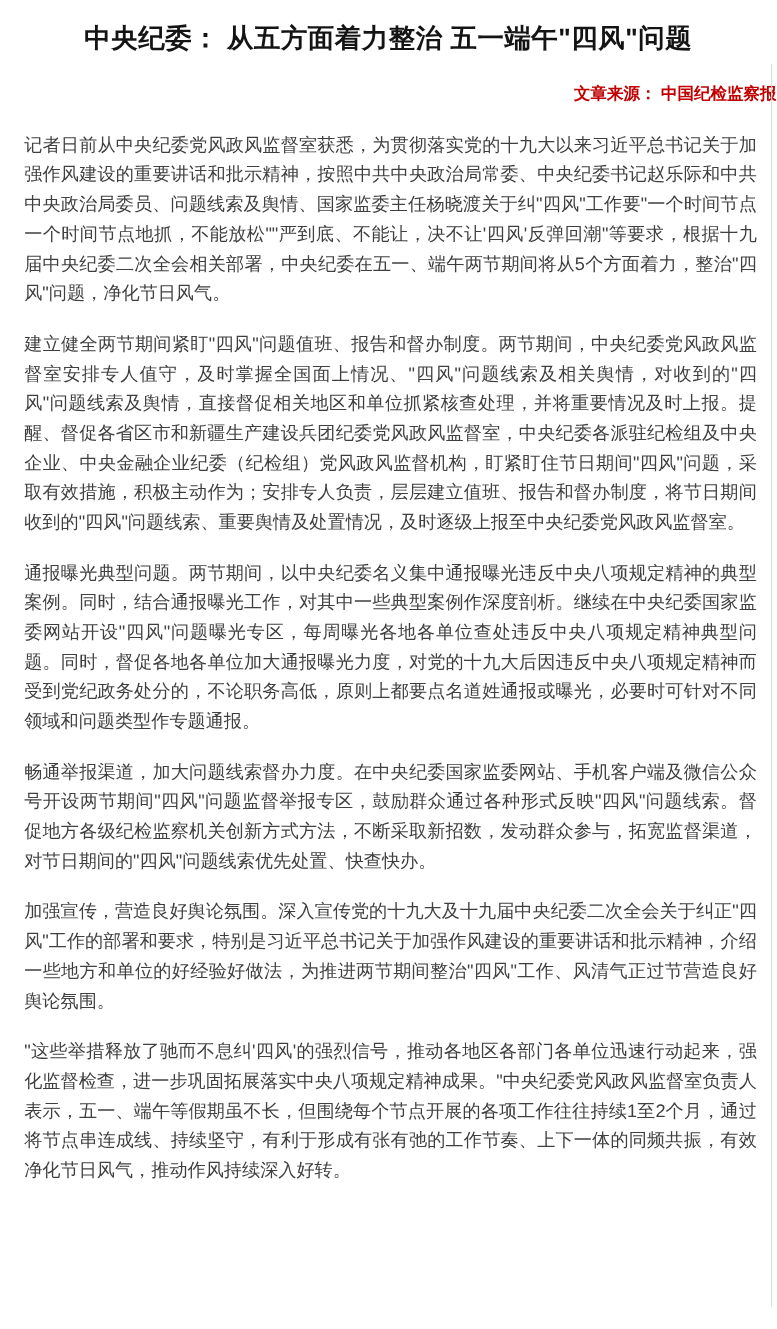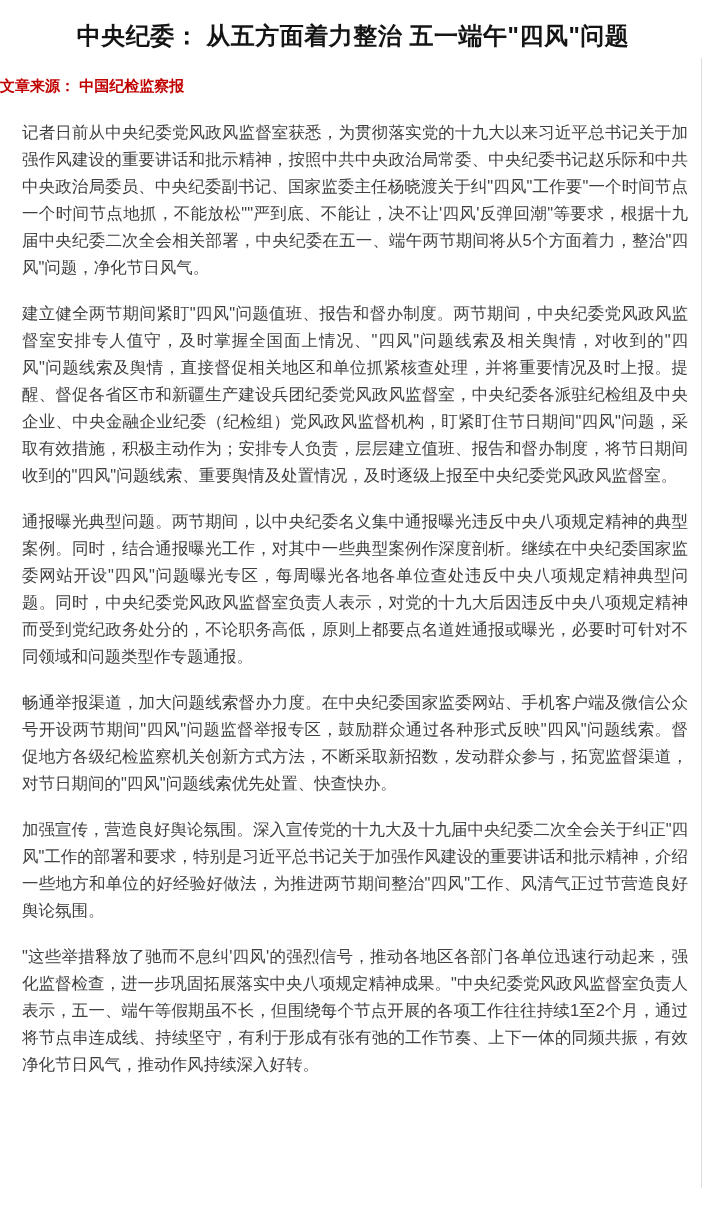--- a/index.html
+++ b/index.html
@@ -33,21 +33,21 @@
     text-align: center;
     font-size: 24px;
     line-height: 32px;
     font-weight: bold;
     color: #141414;
     letter-spacing: 0.5px;
   }
   .article-source {
     margin: 0;
     padding: 24px 0 0 0;
-    text-align: left;
+    text-align: right;
     font-size: 15px;
     line-height: 20px;
     font-weight: bold;
     color: #c00000;
   }
   .article-body {
     padding: 23px 18px 0 22px;
   }
   .article-body p {
     margin: 0 0 19px 0;
@@ -63,20 +63,20 @@
 <body>
 
 <div class="page">
   <div class="right-rule"></div>
 
   <h1 class="article-title">中央纪委： 从五方面着力整治 五一端午"四风"问题</h1>
 
   <div class="article-source">文章来源： 中国纪检监察报</div>
 
   <div class="article-body">
-    <p>记者日前从中央纪委党风政风监督室获悉，为贯彻落实党的十九大以来习近平总书记关于加强作风建设的重要讲话和批示精神，按照中共中央政治局常委、中央纪委书记赵乐际和中共中央政治局委员、中央纪委副书记、国家监委主任杨晓渡关于纠"四风"工作要"一个时间节点一个时间节点地抓，不能放松""严到底、不能让，决不让'四风'反弹回潮"等要求，根据十九届中央纪委二次全会相关部署，中央纪委在五一、端午两节期间将从5个方面着力，整治"四风"问题，净化节日风气。</p>
+    <p>记者日前从中央纪委党风政风监督室获悉，为贯彻落实党的十九大以来习近平总书记关于加强作风建设的重要讲话和批示精神，按照中共中央政治局常委、中央纪委书记赵乐际和中共中央政治局委员、问题线索及舆情、国家监委主任杨晓渡关于纠"四风"工作要"一个时间节点一个时间节点地抓，不能放松""严到底、不能让，决不让'四风'反弹回潮"等要求，根据十九届中央纪委二次全会相关部署，中央纪委在五一、端午两节期间将从5个方面着力，整治"四风"问题，净化节日风气。</p>
     <p>建立健全两节期间紧盯"四风"问题值班、报告和督办制度。两节期间，中央纪委党风政风监督室安排专人值守，及时掌握全国面上情况、"四风"问题线索及相关舆情，对收到的"四风"问题线索及舆情，直接督促相关地区和单位抓紧核查处理，并将重要情况及时上报。提醒、督促各省区市和新疆生产建设兵团纪委党风政风监督室，中央纪委各派驻纪检组及中央企业、中央金融企业纪委（纪检组）党风政风监督机构，盯紧盯住节日期间"四风"问题，采取有效措施，积极主动作为；安排专人负责，层层建立值班、报告和督办制度，将节日期间收到的"四风"问题线索、重要舆情及处置情况，及时逐级上报至中央纪委党风政风监督室。</p>
-    <p>通报曝光典型问题。两节期间，以中央纪委名义集中通报曝光违反中央八项规定精神的典型案例。同时，结合通报曝光工作，对其中一些典型案例作深度剖析。继续在中央纪委国家监委网站开设"四风"问题曝光专区，每周曝光各地各单位查处违反中央八项规定精神典型问题。同时，中央纪委党风政风监督室负责人表示，对党的十九大后因违反中央八项规定精神而受到党纪政务处分的，不论职务高低，原则上都要点名道姓通报或曝光，必要时可针对不同领域和问题类型作专题通报。</p>
+    <p>通报曝光典型问题。两节期间，以中央纪委名义集中通报曝光违反中央八项规定精神的典型案例。同时，结合通报曝光工作，对其中一些典型案例作深度剖析。继续在中央纪委国家监委网站开设"四风"问题曝光专区，每周曝光各地各单位查处违反中央八项规定精神典型问题。同时，督促各地各单位加大通报曝光力度，对党的十九大后因违反中央八项规定精神而受到党纪政务处分的，不论职务高低，原则上都要点名道姓通报或曝光，必要时可针对不同领域和问题类型作专题通报。</p>
     <p>畅通举报渠道，加大问题线索督办力度。在中央纪委国家监委网站、手机客户端及微信公众号开设两节期间"四风"问题监督举报专区，鼓励群众通过各种形式反映"四风"问题线索。督促地方各级纪检监察机关创新方式方法，不断采取新招数，发动群众参与，拓宽监督渠道，对节日期间的"四风"问题线索优先处置、快查快办。</p>
     <p>加强宣传，营造良好舆论氛围。深入宣传党的十九大及十九届中央纪委二次全会关于纠正"四风"工作的部署和要求，特别是习近平总书记关于加强作风建设的重要讲话和批示精神，介绍一些地方和单位的好经验好做法，为推进两节期间整治"四风"工作、风清气正过节营造良好舆论氛围。</p>
     <p>"这些举措释放了驰而不息纠'四风'的强烈信号，推动各地区各部门各单位迅速行动起来，强化监督检查，进一步巩固拓展落实中央八项规定精神成果。"中央纪委党风政风监督室负责人表示，五一、端午等假期虽不长，但围绕每个节点开展的各项工作往往持续1至2个月，通过将节点串连成线、持续坚守，有利于形成有张有弛的工作节奏、上下一体的同频共振，有效净化节日风气，推动作风持续深入好转。</p>
   </div>
 </div>
 
 </body></html>

